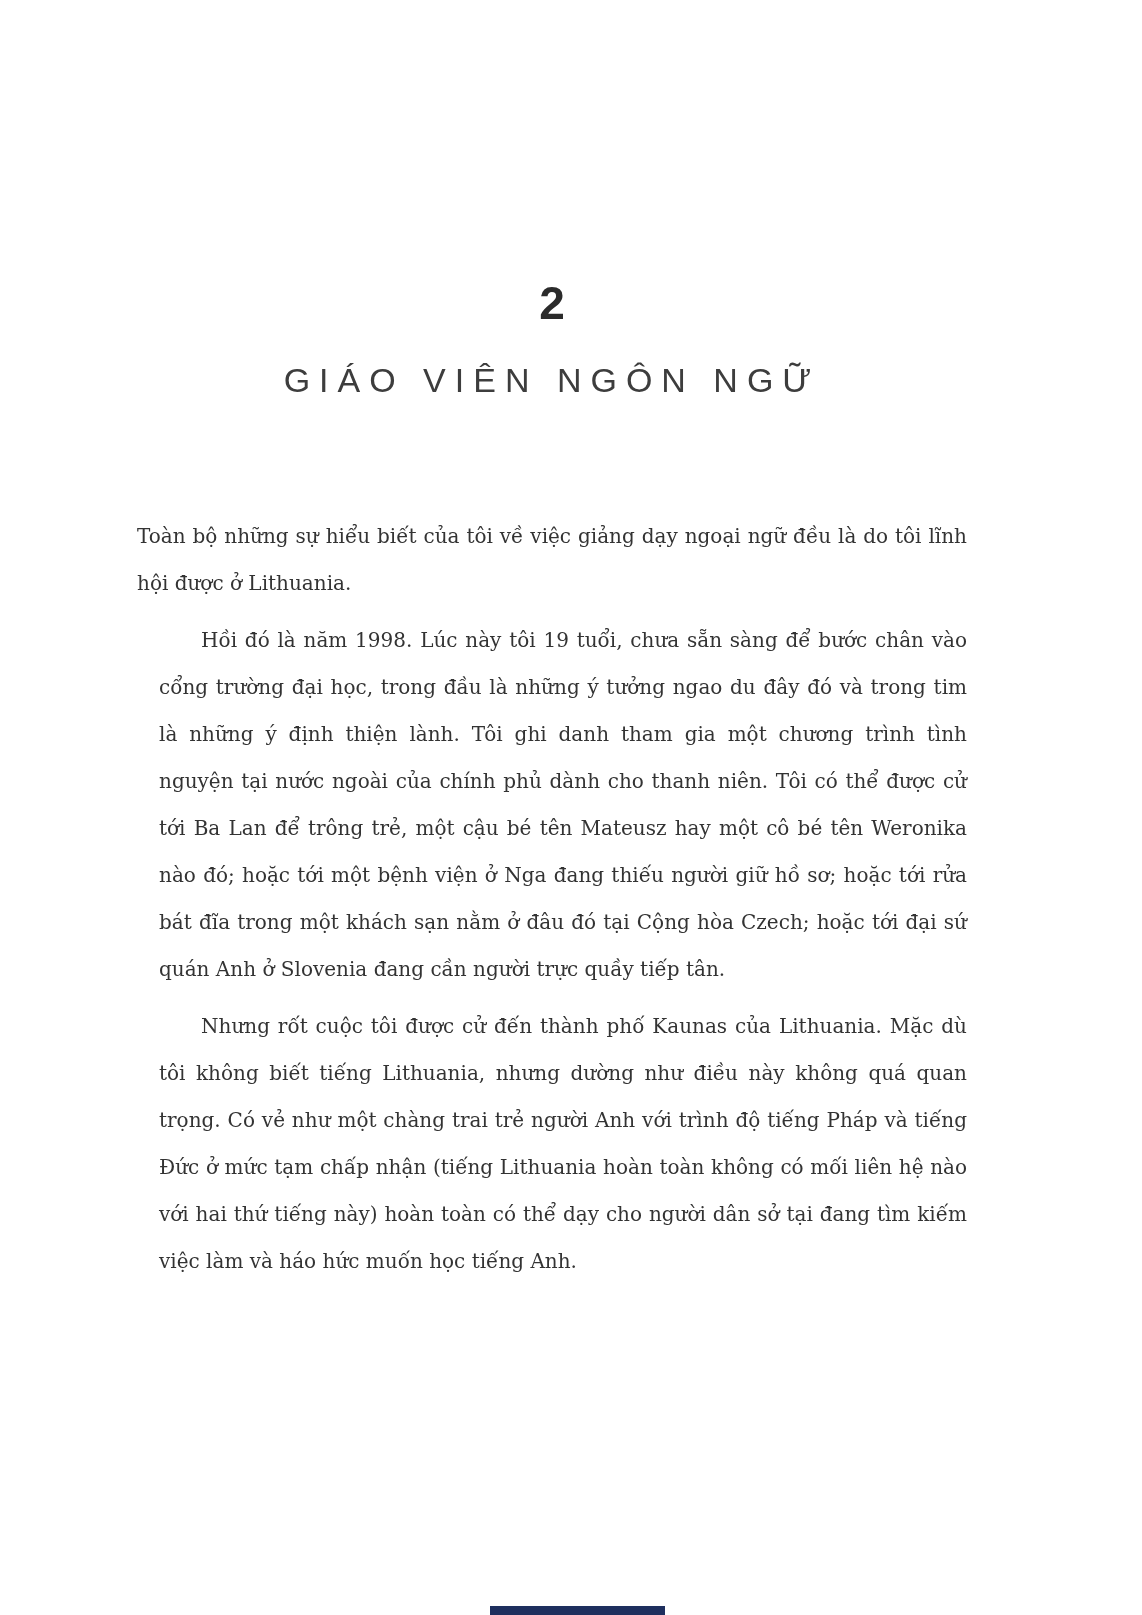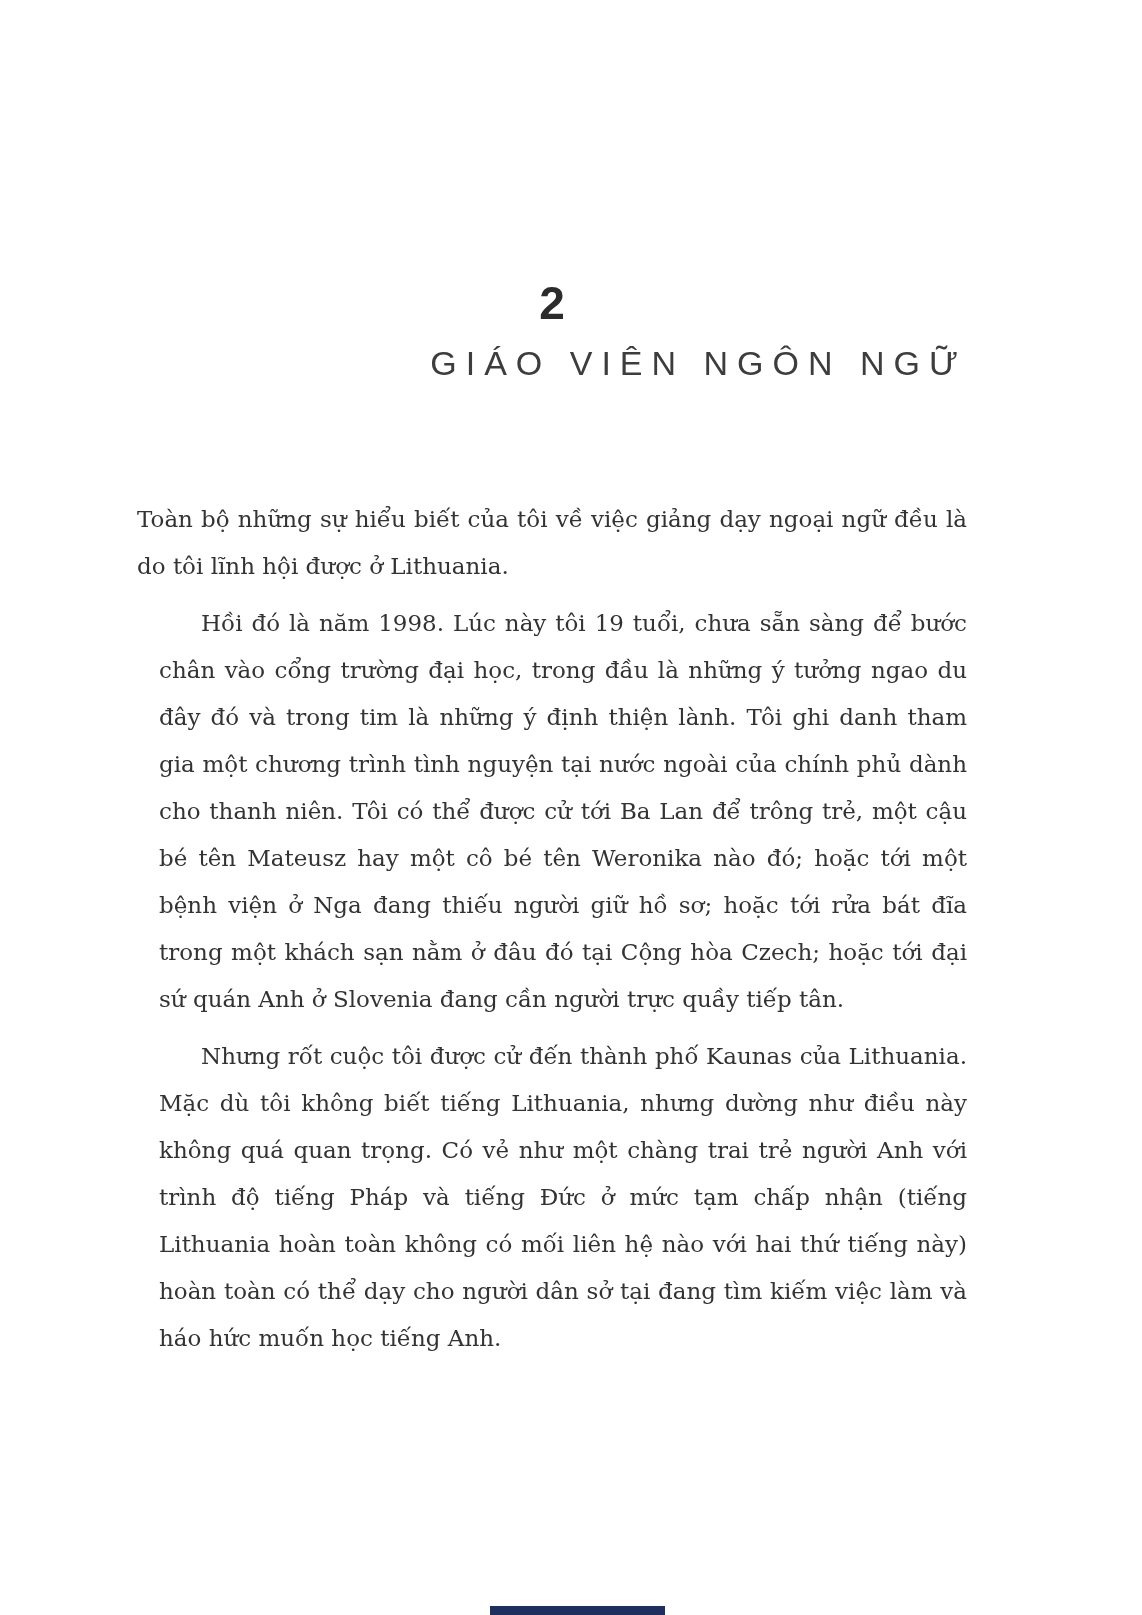--- a/index.html
+++ b/index.html
@@ -25,33 +25,33 @@
   .chapter-number {
     margin-top: 280px;
     text-align: center;
     font-family: "Liberation Sans", sans-serif;
     font-weight: 700;
     font-size: 46px;
     line-height: 1;
     color: #2b2b2b;
   }
   .chapter-title {
-    margin-top: 17px;
-    text-align: right;
+    margin-top: 34px;
+    text-align: center;
     font-family: "Liberation Sans", sans-serif;
     font-weight: 400;
     font-size: 34px;
     letter-spacing: 9px;
     line-height: 1.2;
     color: #3d3d3d;
     white-space: nowrap;
   }
   .body-text {
     margin-top: 112px;
-    font-size: 23px;
+    font-size: 20px;
     line-height: 47px;
     text-align: justify;
     color: #333333;
   }
   .body-text p {
     margin: 0 0 10px 0;
   }
   .body-text p.indent {
     text-indent: 42px;
     margin-left: 22px;

